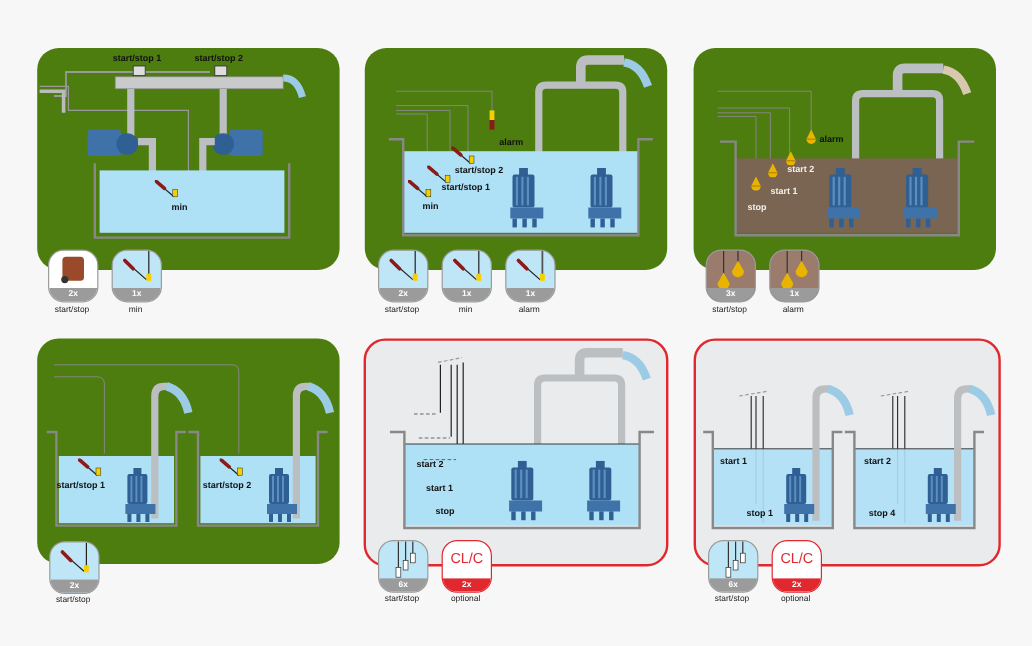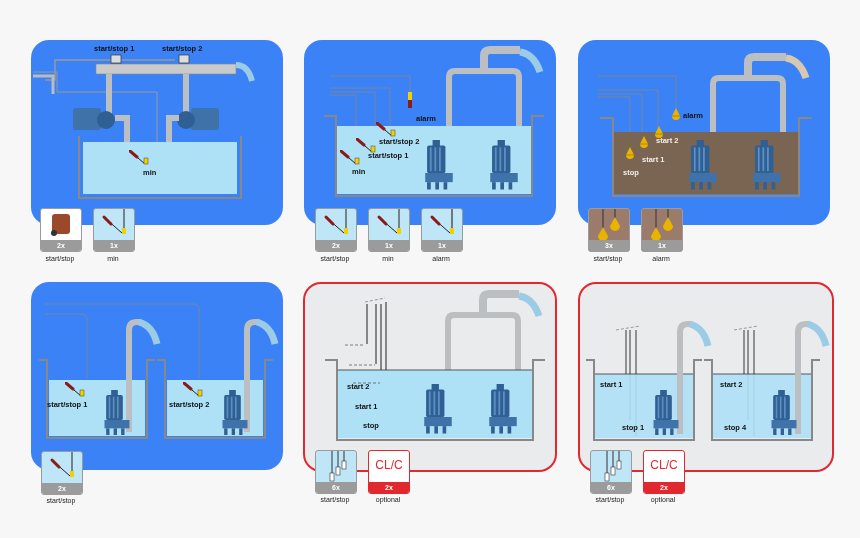--- a/index.html
+++ b/index.html
@@ -1,22 +1,22 @@
 <!DOCTYPE html>
 <html><head>
 <meta charset="utf-8">
 <style>
   html,body{margin:0;padding:0;}
   body{width:860px;height:538px;background:#f7f7f7;position:relative;overflow:hidden;font-family:"Liberation Sans",sans-serif;}
-  .panel{position:absolute;background:#3b82f6;border-radius:18px;}
+  .panel{position:absolute;background:#4d7c0f;border-radius:18px;}
   .panel.red{border:2px solid #e0282e;background:#eaebed;}
   .panel svg{position:absolute;left:0;top:0;overflow:visible;}
   .lbl{position:absolute;font-size:7.5px;font-weight:bold;color:#111;white-space:nowrap;}
   .lbl.white{color:#f3f0ea;}
-  .badge{position:absolute;width:40px;height:42px;border-radius:3px;overflow:hidden;border:1.5px solid #9b9b9b;}
+  .badge{position:absolute;width:40px;height:42px;border-radius:13px;overflow:hidden;border:1.5px solid #9b9b9b;}
   .badge .art{position:absolute;left:0;top:0;width:40px;height:32px;}
   .badge .cnt{position:absolute;left:0;bottom:0;width:40px;height:11px;background:#9b9b9b;color:#fff;font-size:7px;text-align:center;line-height:11px;font-weight:bold;}
   .badge.redb{border-color:#e0282e;background:#fff;}
   .badge.redb .cnt{background:#e0282e;}
   .badge .clc{position:absolute;top:7px;left:0;width:40px;text-align:center;color:#e0282e;font-size:12px;}
   .cap{position:absolute;font-size:7px;color:#222;text-align:center;width:56px;}
 </style>
 </head>
 <body>
 

